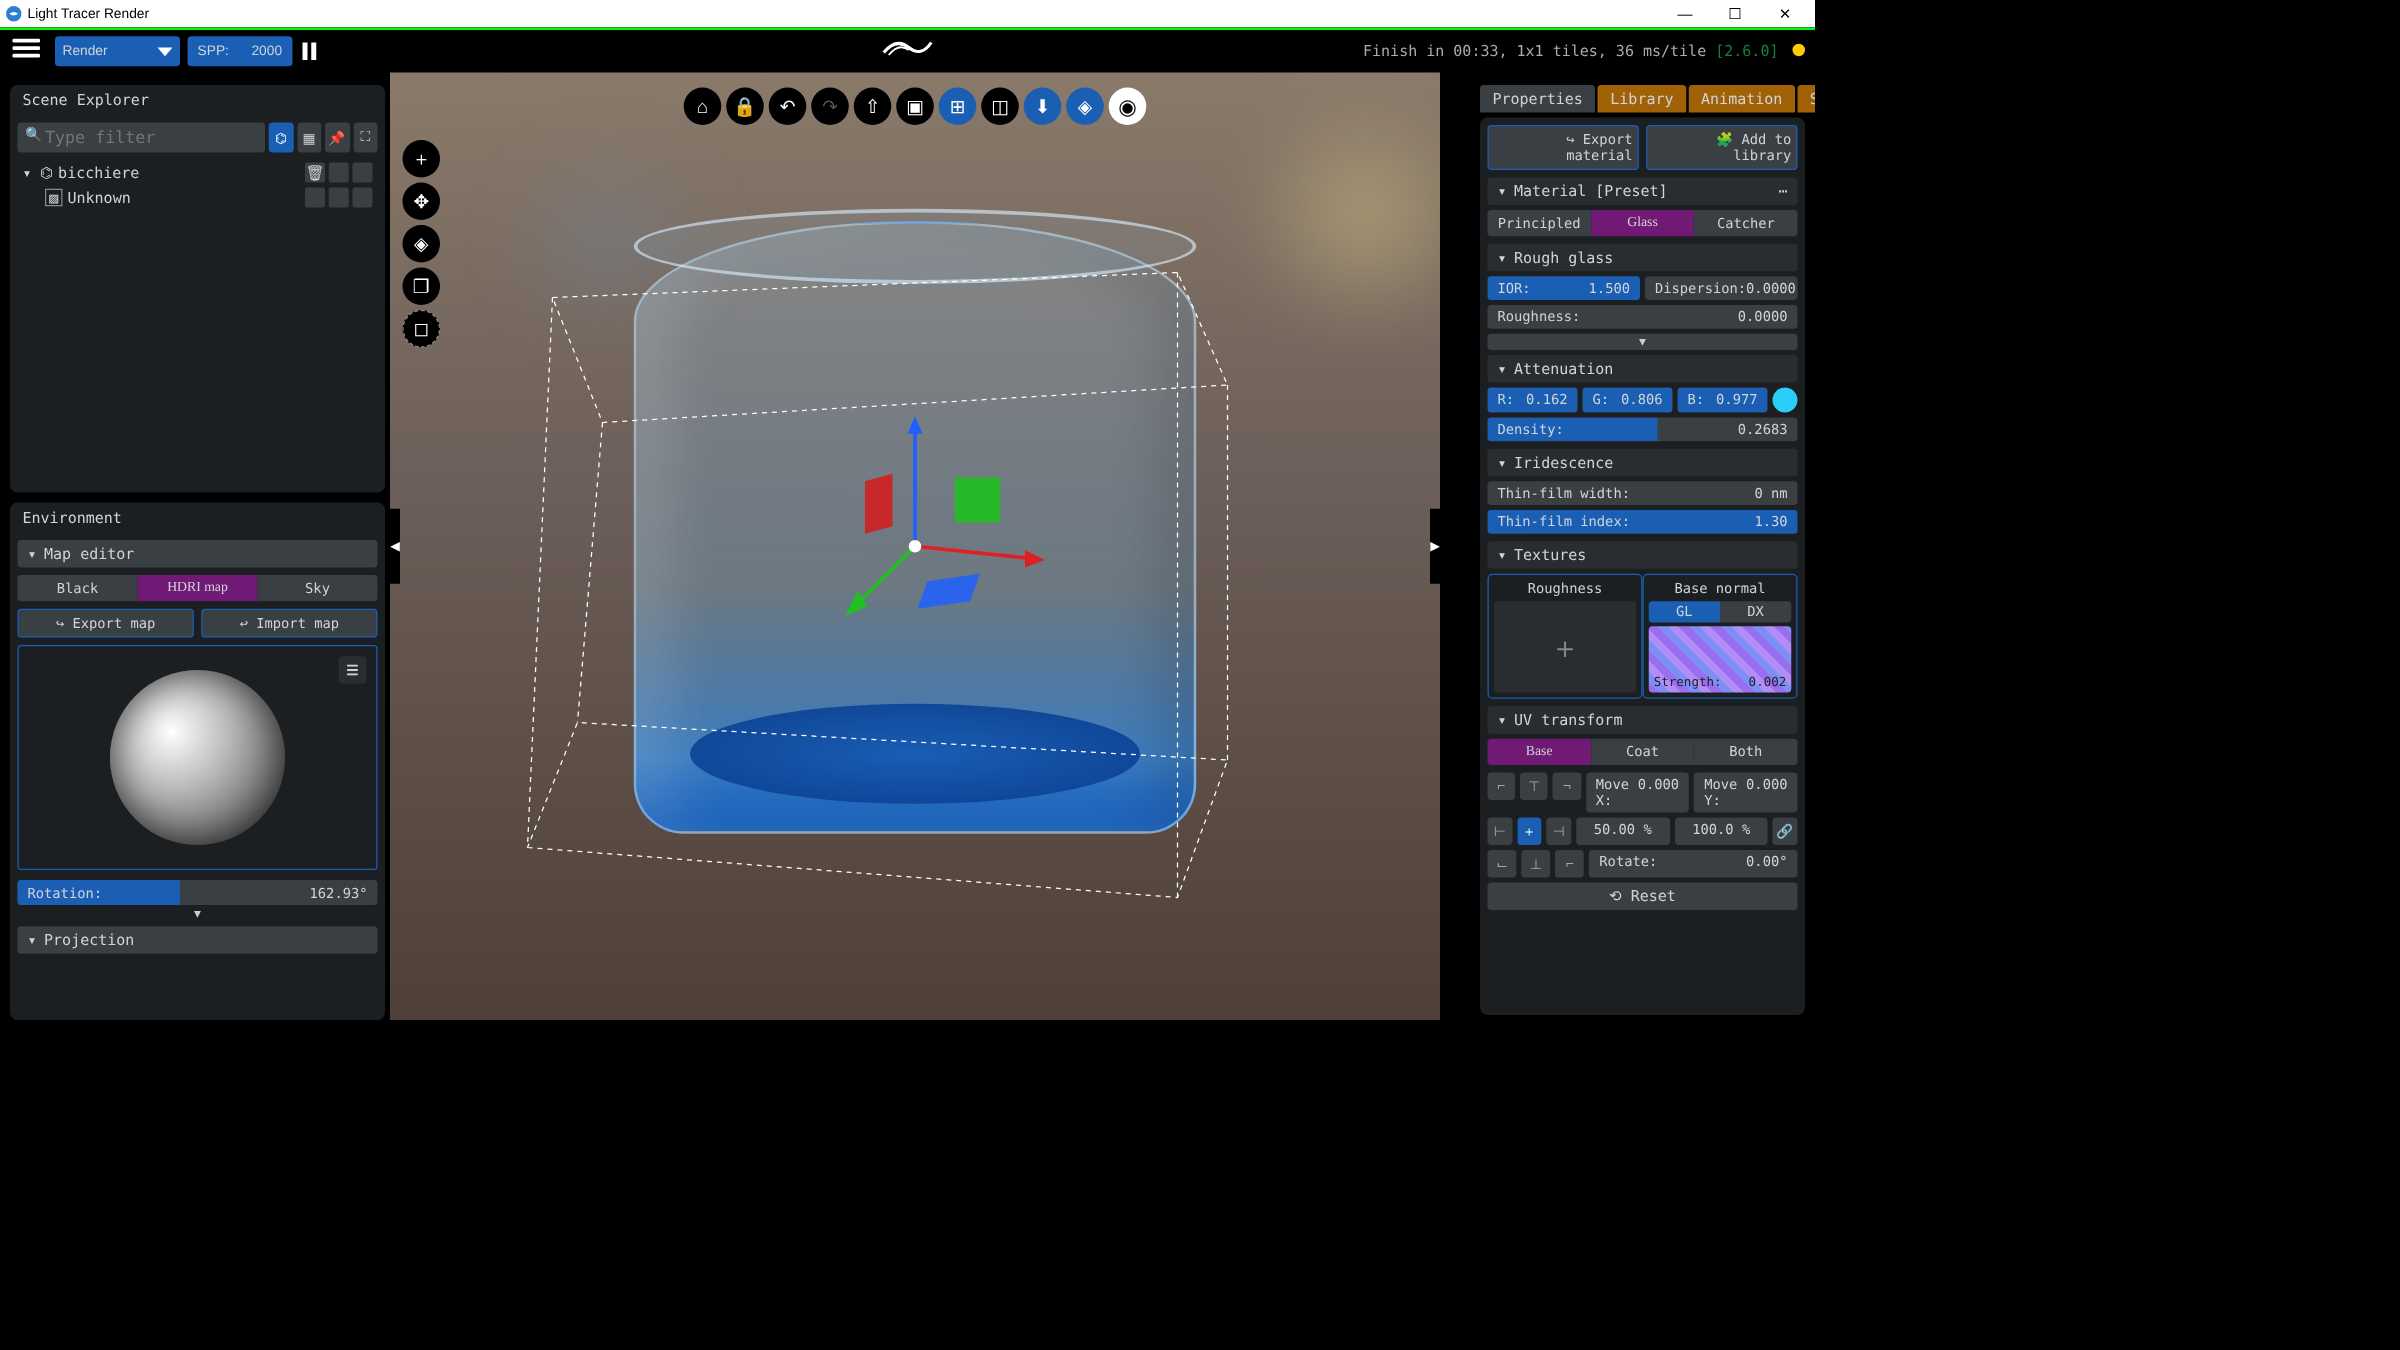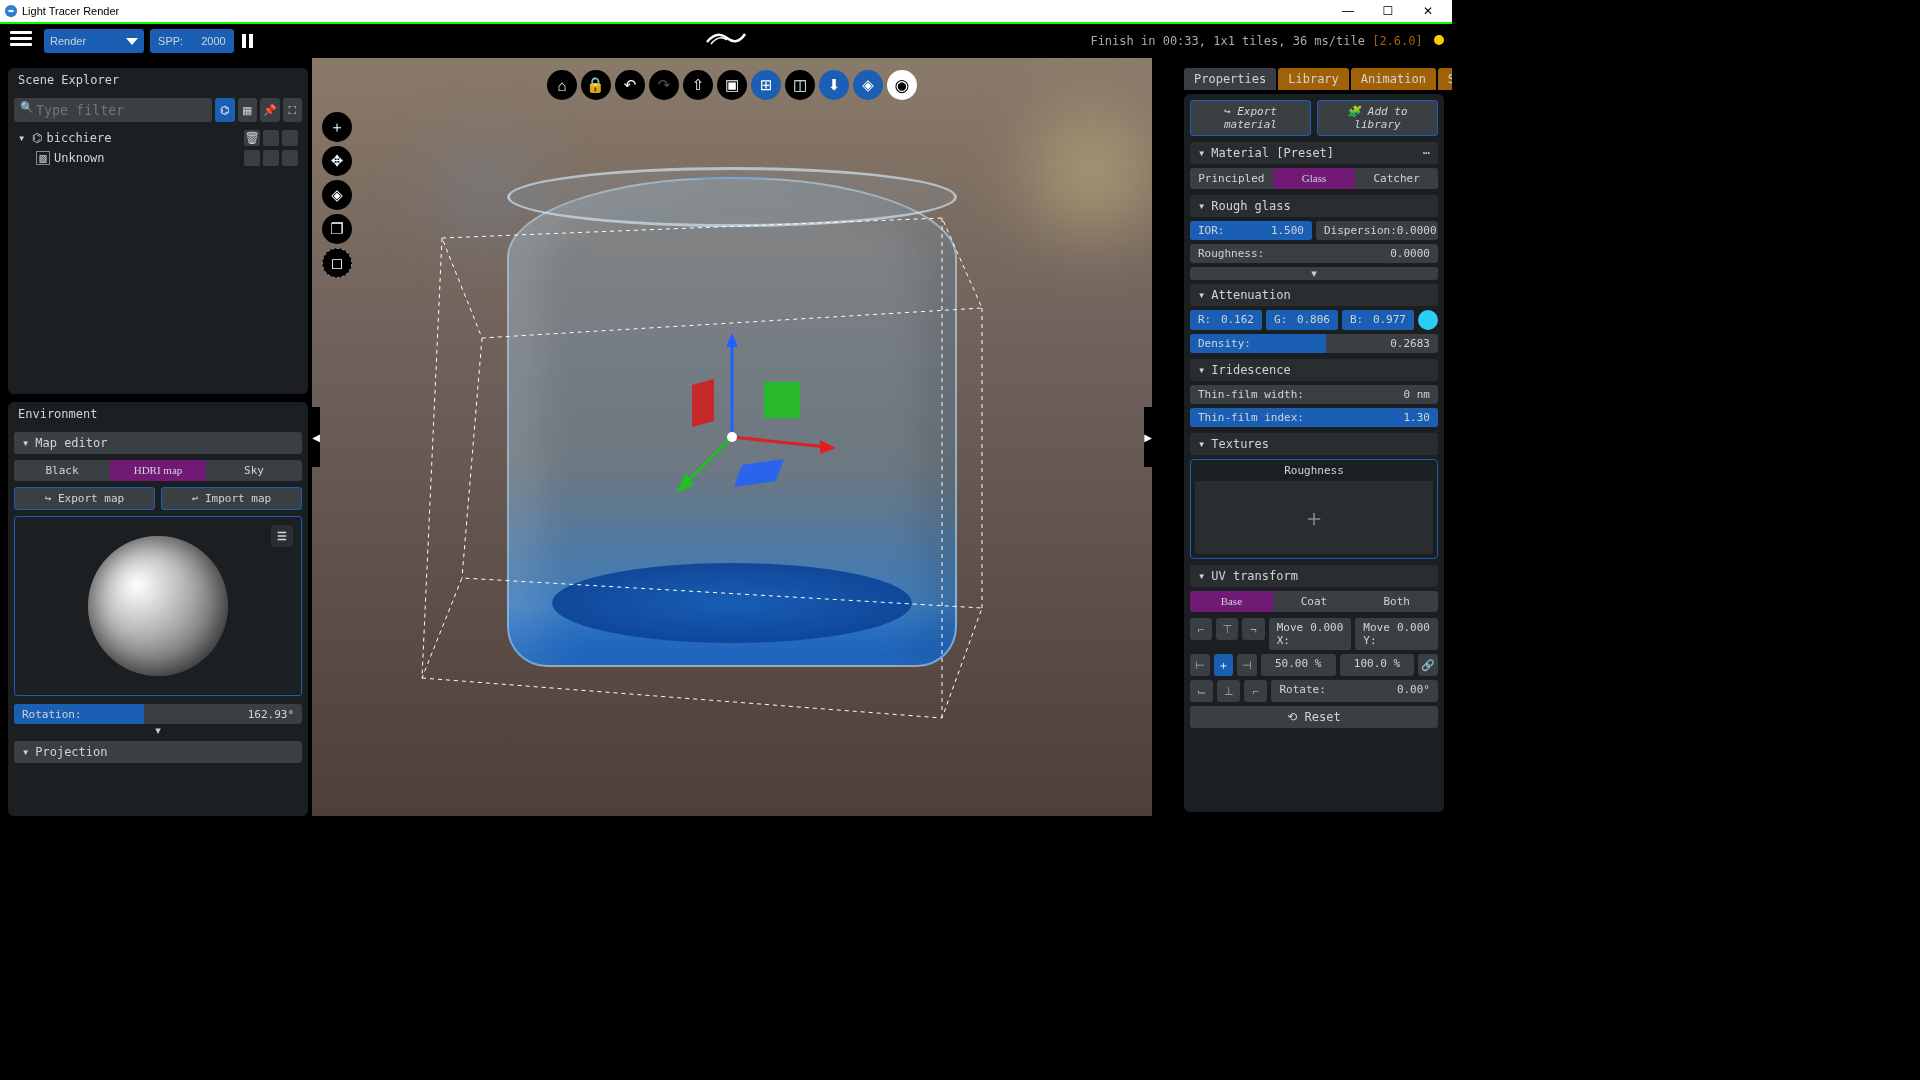--- a/index.html
+++ b/index.html
@@ -16,21 +16,21 @@
   .top-bar { height: 36px; background: #000; display: flex; align-items: center; padding: 0 8px; border-top: 2px solid #0f0; position: relative; }
   .top-bar .menu-icon { width: 26px; height: 26px; cursor: pointer; }
   .top-bar .menu-icon div { height: 3px; background: #fff; margin: 3px 2px; border-radius: 1px; }
   .mode-btn { margin-left: 10px; background: #1a5fb4; border-radius: 3px; display: flex; align-items: center; padding: 4px 6px; height: 24px; }
   .mode-btn .triangle { width: 0; height: 0; border-left: 6px solid transparent; border-right: 6px solid transparent; border-top: 7px solid #fff; margin-left: 40px; }
   .spp-chip { margin-left: 6px; background: #1a5fb4; border-radius: 3px; display: flex; align-items: center; padding: 4px 8px; height: 24px; }
   .pause-icon { margin-left: 8px; display: flex; gap: 3px; cursor: pointer; }
   .pause-icon div { width: 4px; height: 14px; background: #fff; }
   .logo { position: absolute; left: 50%; transform: translateX(-50%); font-size: 26px; color: #fff; }
   .status-right { margin-left: auto; font-family: monospace; font-size: 12px; color: #aaa; }
-  .status-right .ver { color: #a16207; }
+  .status-right .ver { color: #15803d; }
   .status-dot { width: 10px; height: 10px; border-radius: 50%; background: #ffcc00; display: inline-block; margin-left: 4px; }
   
   
   .main { position: relative; height: calc(816px - 22px - 36px); }
   
   
   .left-panel { position: absolute; left: 8px; top: 10px; width: 300px; bottom: 0; display: flex; flex-direction: column; gap: 8px; z-index: 5; }
   .panel { background: rgba(30,33,36,0.95); border-radius: 6px; overflow: hidden; }
   .panel-header { padding: 5px 10px; font-family: monospace; font-size: 12px; }
   .panel-body { padding: 6px; }
@@ -97,21 +97,21 @@
   .right-panel { position: absolute; right: 8px; top: 10px; bottom: 4px; width: 260px; display: flex; flex-direction: column; z-index: 5; }
   .tab-bar { display: flex; gap: 2px; margin-bottom: 4px; }
   .tab-bar > div { background: #a16207; padding: 4px 10px; font-family: monospace; font-size: 12px; cursor: pointer; border-radius: 3px 3px 0 0; }
   .tab-bar > div.active { background: #3a3f44; }
   
   .props-body { background: rgba(30,33,36,0.95); border-radius: 6px; padding: 6px; flex: 1; overflow-y: auto; }
   .props-body::-webkit-scrollbar { width: 6px; }
   .props-body::-webkit-scrollbar-thumb { background: #555; border-radius: 3px; }
   
   .p-btn-row { display: flex; gap: 6px; margin-bottom: 6px; }
-  .p-btn { flex: 1; background: #3a3f44; border: 1px solid #1a5fb4; border-radius: 3px; padding: 4px; text-align: center; font-family: monospace; cursor: pointer; font-size: 11px; font-style: italic; }
+  .p-btn { flex: 1; background: #3a3f44; border: 1px solid #1a5fb4; border-radius: 3px; padding: 4px; text-align: right; font-family: monospace; cursor: pointer; font-size: 11px; }
   
   .prop-section-header { background: #2a2d30; padding: 4px 8px; display: flex; align-items: center; font-family: monospace; font-size: 12px; margin-bottom: 4px; border-radius: 3px; }
   .prop-section-header .caret { margin-right: 6px; }
   .dot3 { margin-left: auto; }
   
   .fld-row { display: flex; gap: 4px; margin-bottom: 4px; }
   .fld { background: #3a3f44; border-radius: 3px; padding: 3px 8px; display: flex; font-family: monospace; font-size: 11px; position: relative; overflow: hidden; }
   .fld .fill { position: absolute; left: 0; top: 0; bottom: 0; background: #1a5fb4; }
   .fld .lbl, .fld .val { position: relative; z-index: 1; }
   .fld .val { margin-left: auto; }
@@ -406,20 +406,33 @@
 
       <div class="prop-section-header">
         <span class="caret">▾</span>
           <span>Textures</span>
       </div>
       <div class="tex-row">
         <div class="tex-box">
           <div class="tex-title">Roughness</div>
           <div class="tex-slot">＋</div>
         </div>
+        <div class="tex-box">
+          <div class="tex-title">Base normal</div>
+          <div class="tex-seg">
+            <div class="active">GL</div>
+            <div>DX</div>
+          </div>
+          <div class="tex-slot tex-normal" style="position:relative">
+            <div style="position:absolute;bottom:2px;left:4px;right:4px;display:flex;font-family:monospace;font-size:10px;color:#222">
+              <span>Strength:</span>
+                <span style="margin-left:auto">0.002</span>
+            </div>
+          </div>
+        </div>
       </div>
 
       <div class="prop-section-header">
         <span class="caret">▾</span>
           <span>UV transform</span>
       </div>
       <div class="seg3" style="margin-top:0;margin-bottom:6px">
         <div class="active">Base</div>
         <div>Coat</div>
         <div>Both</div>

